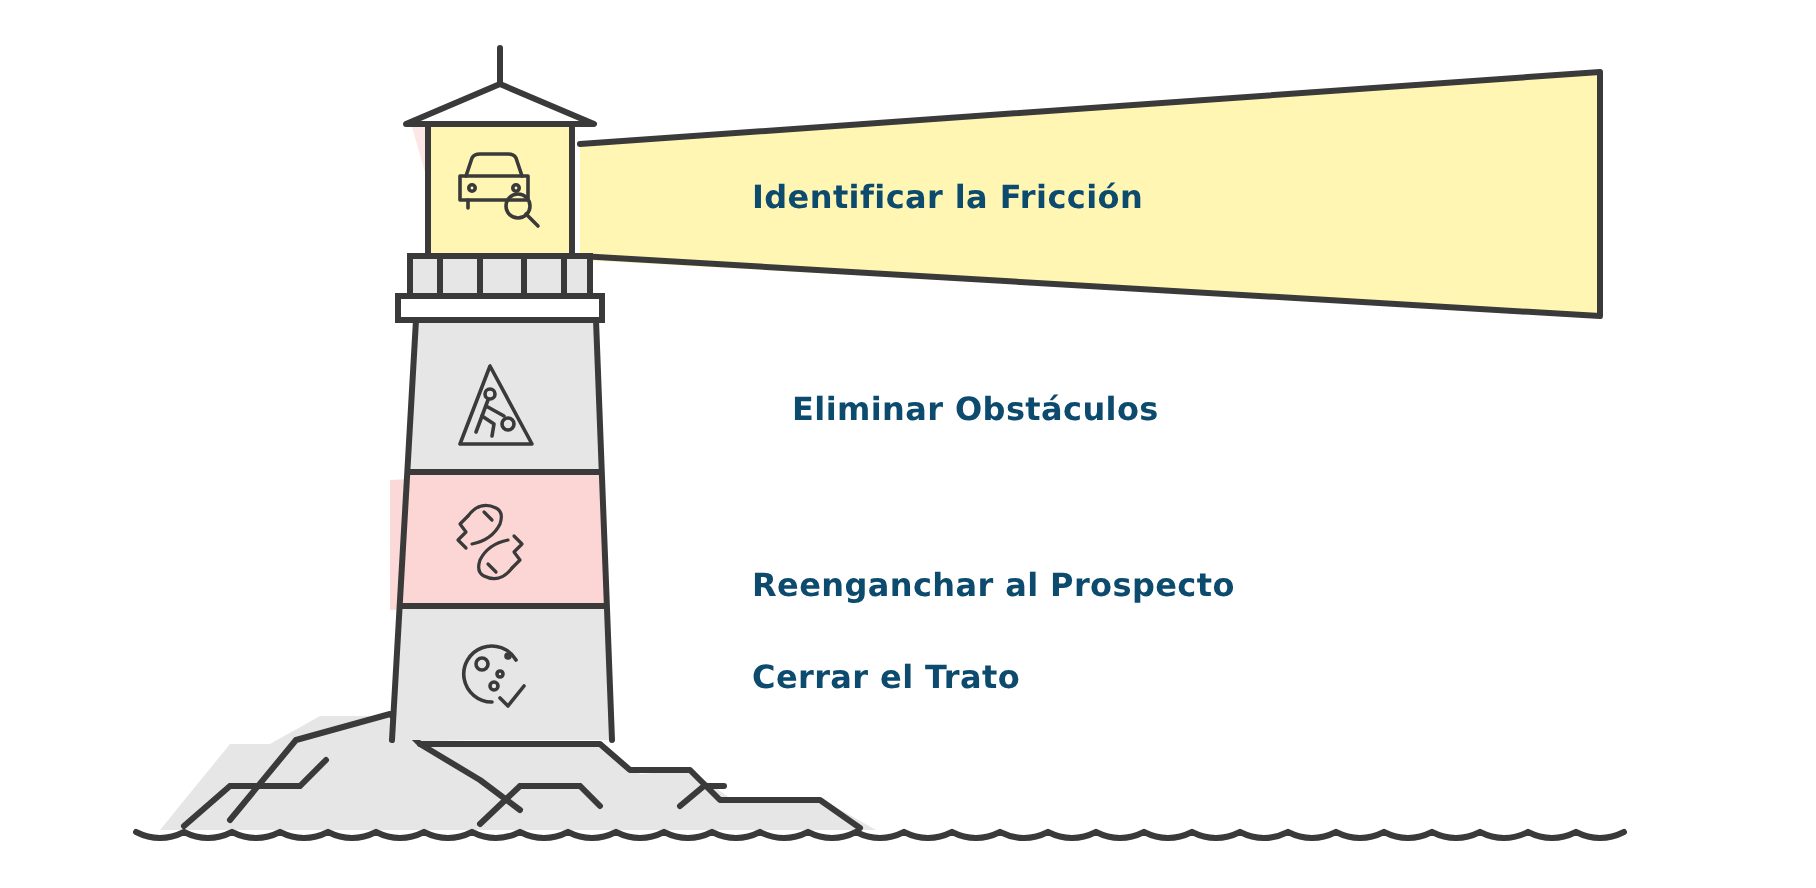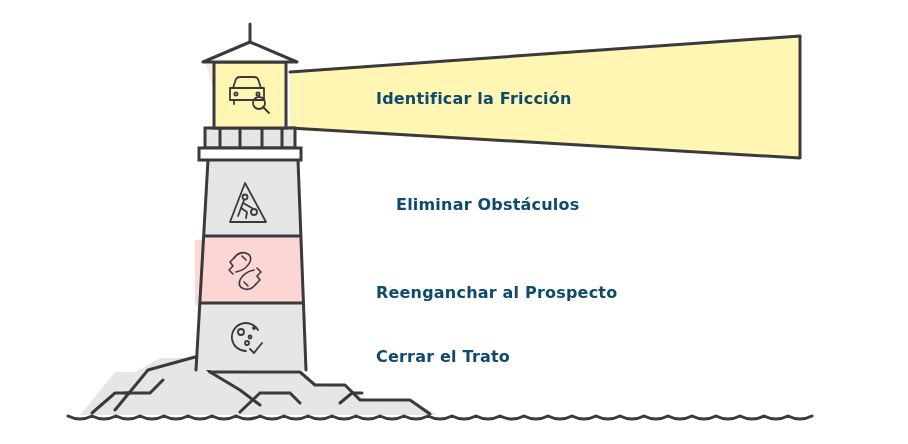--- a/index.html
+++ b/index.html
@@ -101,13 +101,13 @@
   </g>
 
   <g>
     <path d="M68,416 q12,6 24,0 q12,6 24,0 q12,6 24,0 q12,6 24,0 q12,6 24,0 q12,6 24,0 q12,6 24,0 q12,6 24,0 q12,6 24,0 q12,6 24,0 q12,6 24,0 q12,6 24,0 q12,6 24,0 q12,6 24,0 q12,6 24,0 q12,6 24,0 q12,6 24,0 q12,6 24,0 q12,6 24,0 q12,6 24,0 q12,6 24,0 q12,6 24,0 q12,6 24,0 q12,6 24,0 q12,6 24,0 q12,6 24,0 q12,6 24,0 q12,6 24,0 q12,6 24,0 q12,6 24,0 q12,6 24,0" fill="none" stroke="#3a3a3a" stroke-width="3" stroke-linecap="round"></path>
   </g>
 </svg>
 
 <div class="label" style="left:376px; top:89px;">Identificar la Fricción</div>
 <div class="label" style="left:376px; top:195px;margin-left:20px;">Eliminar Obstáculos</div>
 <div class="label" style="left:376px; top:261px;margin-top:22px;">Reenganchar al Prospecto</div>
-<div class="label" style="left:376px; top:347px;">Cerrar el Trato</div>
+<div class="label" style="left:376px; top:329px;">Cerrar el Trato</div>
 
 </body></html>

